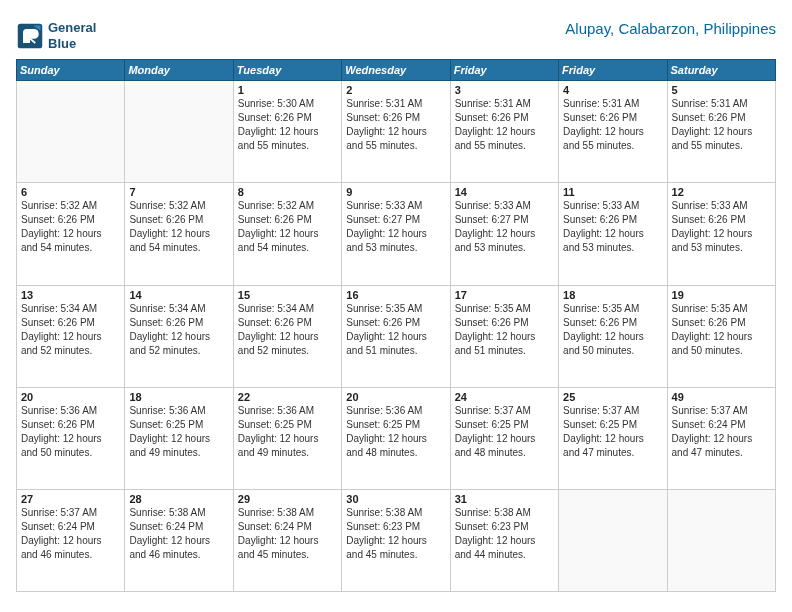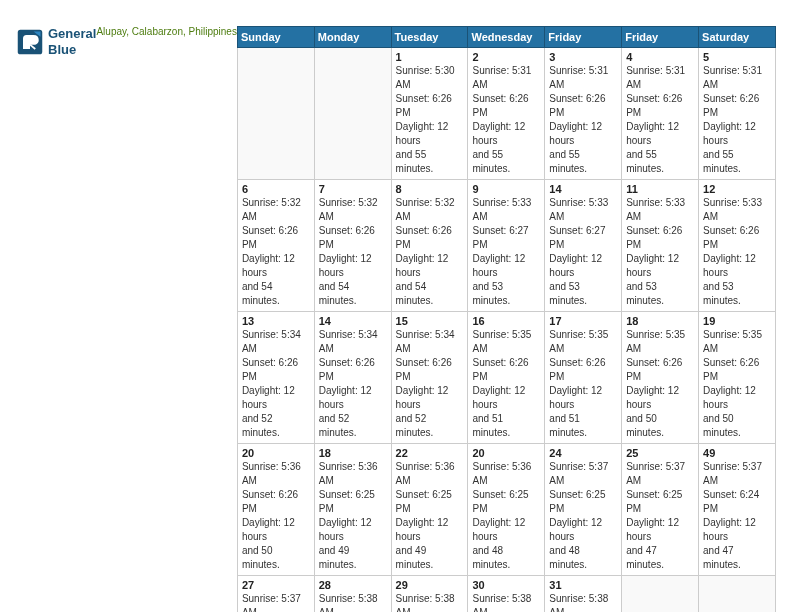--- a/index.html
+++ b/index.html
@@ -6,22 +6,23 @@
     body {
       width: 792px;
       height: 612px;
       font-family: Arial, sans-serif;
       background: #fff;
       overflow: hidden;
     }
     .page {
       width: 792px;
       height: 612px;
-      padding: 26px 16px;
+      padding: 20px 16px;
       display: flex;
+      flex-direction: column;
     }
     .header {
       display: flex;
       justify-content: space-between;
       align-items: flex-start;
       margin-bottom: 8px;
     }
     .logo {
       display: flex;
       align-items: center;
@@ -40,38 +41,39 @@
     .title-block {
       text-align: right;
     }
     .month-year {
       font-size: 36px;
       font-weight: bold;
       color: #1a5276;
       line-height: 1;
     }
     .location {
-      font-size: 10px;
-      color: #4d7c0f;
+      font-size: 15px;
+      color: #0369a1;
     }
     .calendar {
       flex: 1;
       border: 1px solid #ccc;
       border-collapse: collapse;
       width: 100%;
       table-layout: fixed;
     }
     .calendar th {
       background: #2471a3;
       color: #fff;
       font-size: 11px;
       font-weight: bold;
       padding: 4px 3px;
       text-align: left;
       border: 1px solid #1a5276;
+      font-style: italic;
     }
     .calendar td {
       border: 1px solid #ccc;
       vertical-align: top;
       padding: 3px 4px;
       font-size: 9.5px;
       color: #222;
       background: #fff;
       height: 88px;
     }

